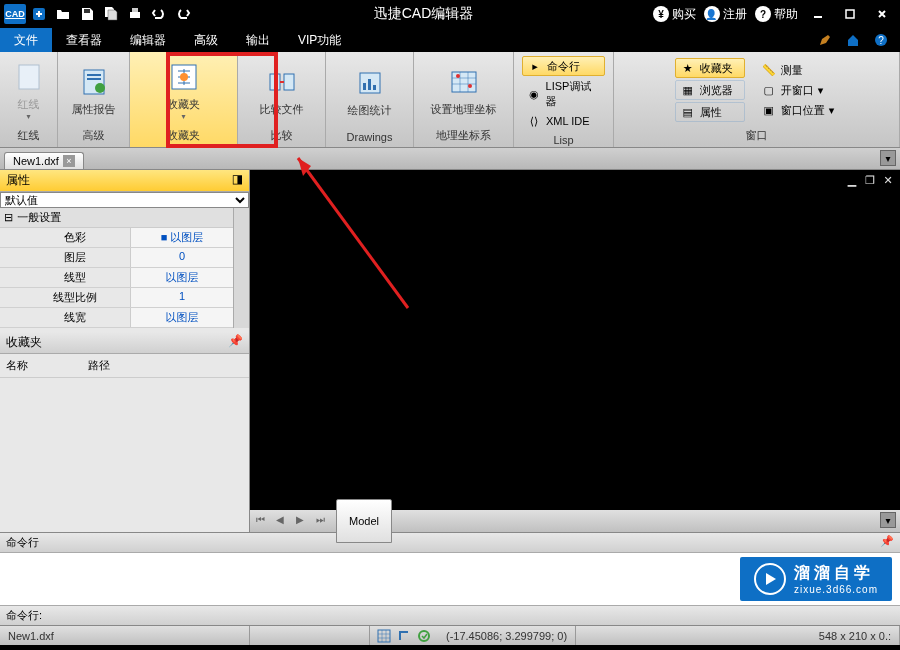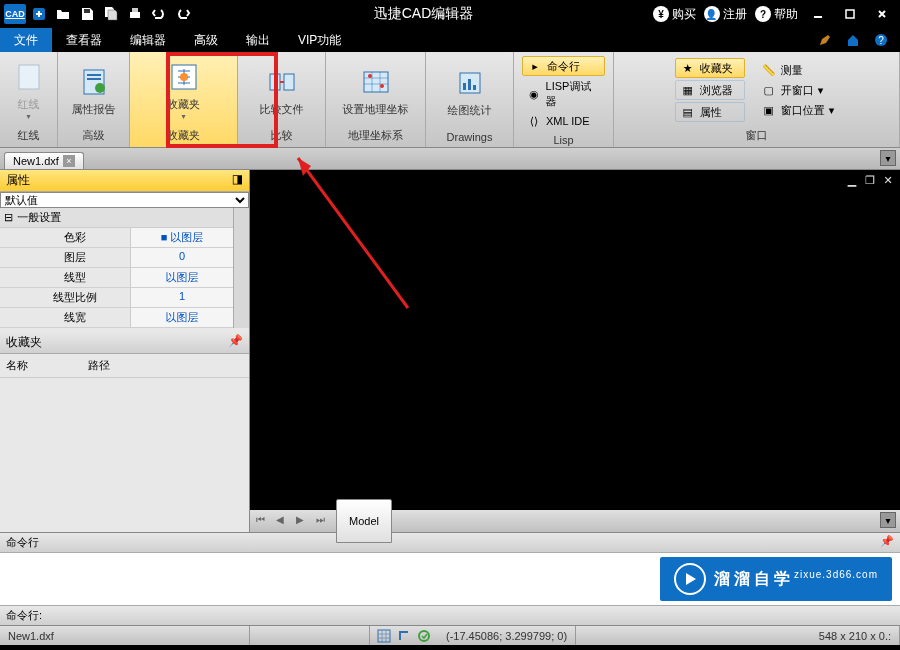--- a/index.html
+++ b/index.html
@@ -61,21 +61,21 @@
 .cv-icon { width: 16px; height: 14px; color: #e0e0e0; font-size: 11px; cursor: pointer; display: flex; align-items: center; justify-content: center; }
 .model-tab-strip { position: absolute; bottom: 0; left: 0; right: 0; height: 22px; background: linear-gradient(#e0e0e0,#c0c0c0); display: flex; align-items: center; padding-left: 6px; gap: 6px; }
 .mt-btn { width: 14px; height: 14px; font-size: 10px; cursor: pointer; color: #666; }
 .model-tab { background: linear-gradient(#fff,#e0e0e0); border: 1px solid #888; padding: 15px 12px; font-size: 11px; border-radius: 2px 2px 0 0; }
 
 .cmd-area { background: #fff; border-top: 1px solid #888; }
 .cmd-hdr { background: linear-gradient(#e8e8e8,#d0d0d0); font-size: 11px; padding: 2px 6px; border-bottom: 1px solid #aaa; display: flex; justify-content: space-between; }
 .cmd-body { height: 52px; background: #fff; position: relative; }
 .watermark { position: absolute; right: 8px; top: 4px; background: #0e6fc5; color: #fff; padding: 6px 14px; display: flex; align-items: center; gap: 8px; border-radius: 2px; }
 .wm-icon { width: 32px; height: 32px; border: 2px solid #fff; border-radius: 50%; display: flex; align-items: center; justify-content: center; }
-.wm-text { display: flex; flex-direction: row; }
+.wm-text { display: flex; flex-direction: column; }
 .wm-big { font-size: 16px; font-weight: bold; letter-spacing: 4px; }
 .wm-url { font-size: 10px; letter-spacing: 1px; }
 .cmd-input-row { background: linear-gradient(#e8e8e8,#d0d0d0); font-size: 11px; padding: 2px 6px; border-top: 1px solid #aaa; }
 
 .statusbar { height: 20px; background: linear-gradient(#e0e0e0,#c0c0c0); display: flex; align-items: center; font-size: 11px; color: #333; border-top: 1px solid #888; }
 .sb-cell { padding: 0 8px; border-right: 1px solid #999; height: 100%; display: flex; align-items: center; }
 .sb-icons { display: flex; gap: 4px; padding: 0 6px; }
 .sb-icon { width: 16px; height: 16px; display: flex; align-items: center; justify-content: center; cursor: pointer; }
 .sb-right { margin-left: auto; }
 
@@ -243,51 +243,51 @@
               <rect x="4" y="8" width="10" height="16" fill="#d5e8f5" stroke="#3070b0"></rect>
               <rect x="18" y="8" width="10" height="16" fill="#d5e8f5" stroke="#3070b0"></rect>
               <path d="M14 16h4" stroke="#e03030" stroke-width="2"></path>
             </svg>
           </div>
       <div class="rb-big-label">比较文件</div>
     </div>
       </div>
     <div class="rg-label">比较</div>
   </div>
+  <div class="ribbon-group" style="width:88px">
+    <div class="rg-body">
+        <div class="rb-big">
+      <div class="rb-big-icon">
+            <svg width="32" height="32">
+              <rect x="6" y="6" width="20" height="20" fill="#d5e8f5" stroke="#3070b0"></rect>
+              <rect x="9" y="16" width="3" height="7" fill="#3070b0"></rect>
+              <rect x="14" y="12" width="3" height="11" fill="#3070b0"></rect>
+              <rect x="19" y="18" width="3" height="5" fill="#3070b0"></rect>
+            </svg>
+          </div>
+      <div class="rb-big-label">绘图统计</div>
+    </div>
+      </div>
+    <div class="rg-label">Drawings</div>
+  </div>
   <div class="ribbon-group" style="width:100px">
     <div class="rg-body">
         <div class="rb-big">
       <div class="rb-big-icon">
             <svg width="32" height="32">
               <rect x="4" y="6" width="24" height="20" fill="#d5e8f5" stroke="#3070b0"></rect>
               <path d="M4 12h24M4 18h24M12 6v20M20 6v20" stroke="#3070b0" stroke-width="0.5"></path>
               <circle cx="10" cy="10" r="2" fill="#e03030"></circle>
               <circle cx="22" cy="20" r="2" fill="#e03030"></circle>
             </svg>
           </div>
       <div class="rb-big-label">设置地理坐标</div>
     </div>
       </div>
     <div class="rg-label">地理坐标系</div>
-  </div>
-  <div class="ribbon-group" style="width:88px">
-    <div class="rg-body">
-        <div class="rb-big">
-      <div class="rb-big-icon">
-            <svg width="32" height="32">
-              <rect x="6" y="6" width="20" height="20" fill="#d5e8f5" stroke="#3070b0"></rect>
-              <rect x="9" y="16" width="3" height="7" fill="#3070b0"></rect>
-              <rect x="14" y="12" width="3" height="11" fill="#3070b0"></rect>
-              <rect x="19" y="18" width="3" height="5" fill="#3070b0"></rect>
-            </svg>
-          </div>
-      <div class="rb-big-label">绘图统计</div>
-    </div>
-      </div>
-    <div class="rg-label">Drawings</div>
   </div>
   <div class="ribbon-group" style="width:100px">
     <div class="rg-body">
         <div class="rb-col">
       <div class="rb-small yellow">
             <div class="rb-sm-icon">▸</div>
             <span>命令行</span>
           </div>
       <div class="rb-small">
             <div class="rb-sm-icon">◉</div>

